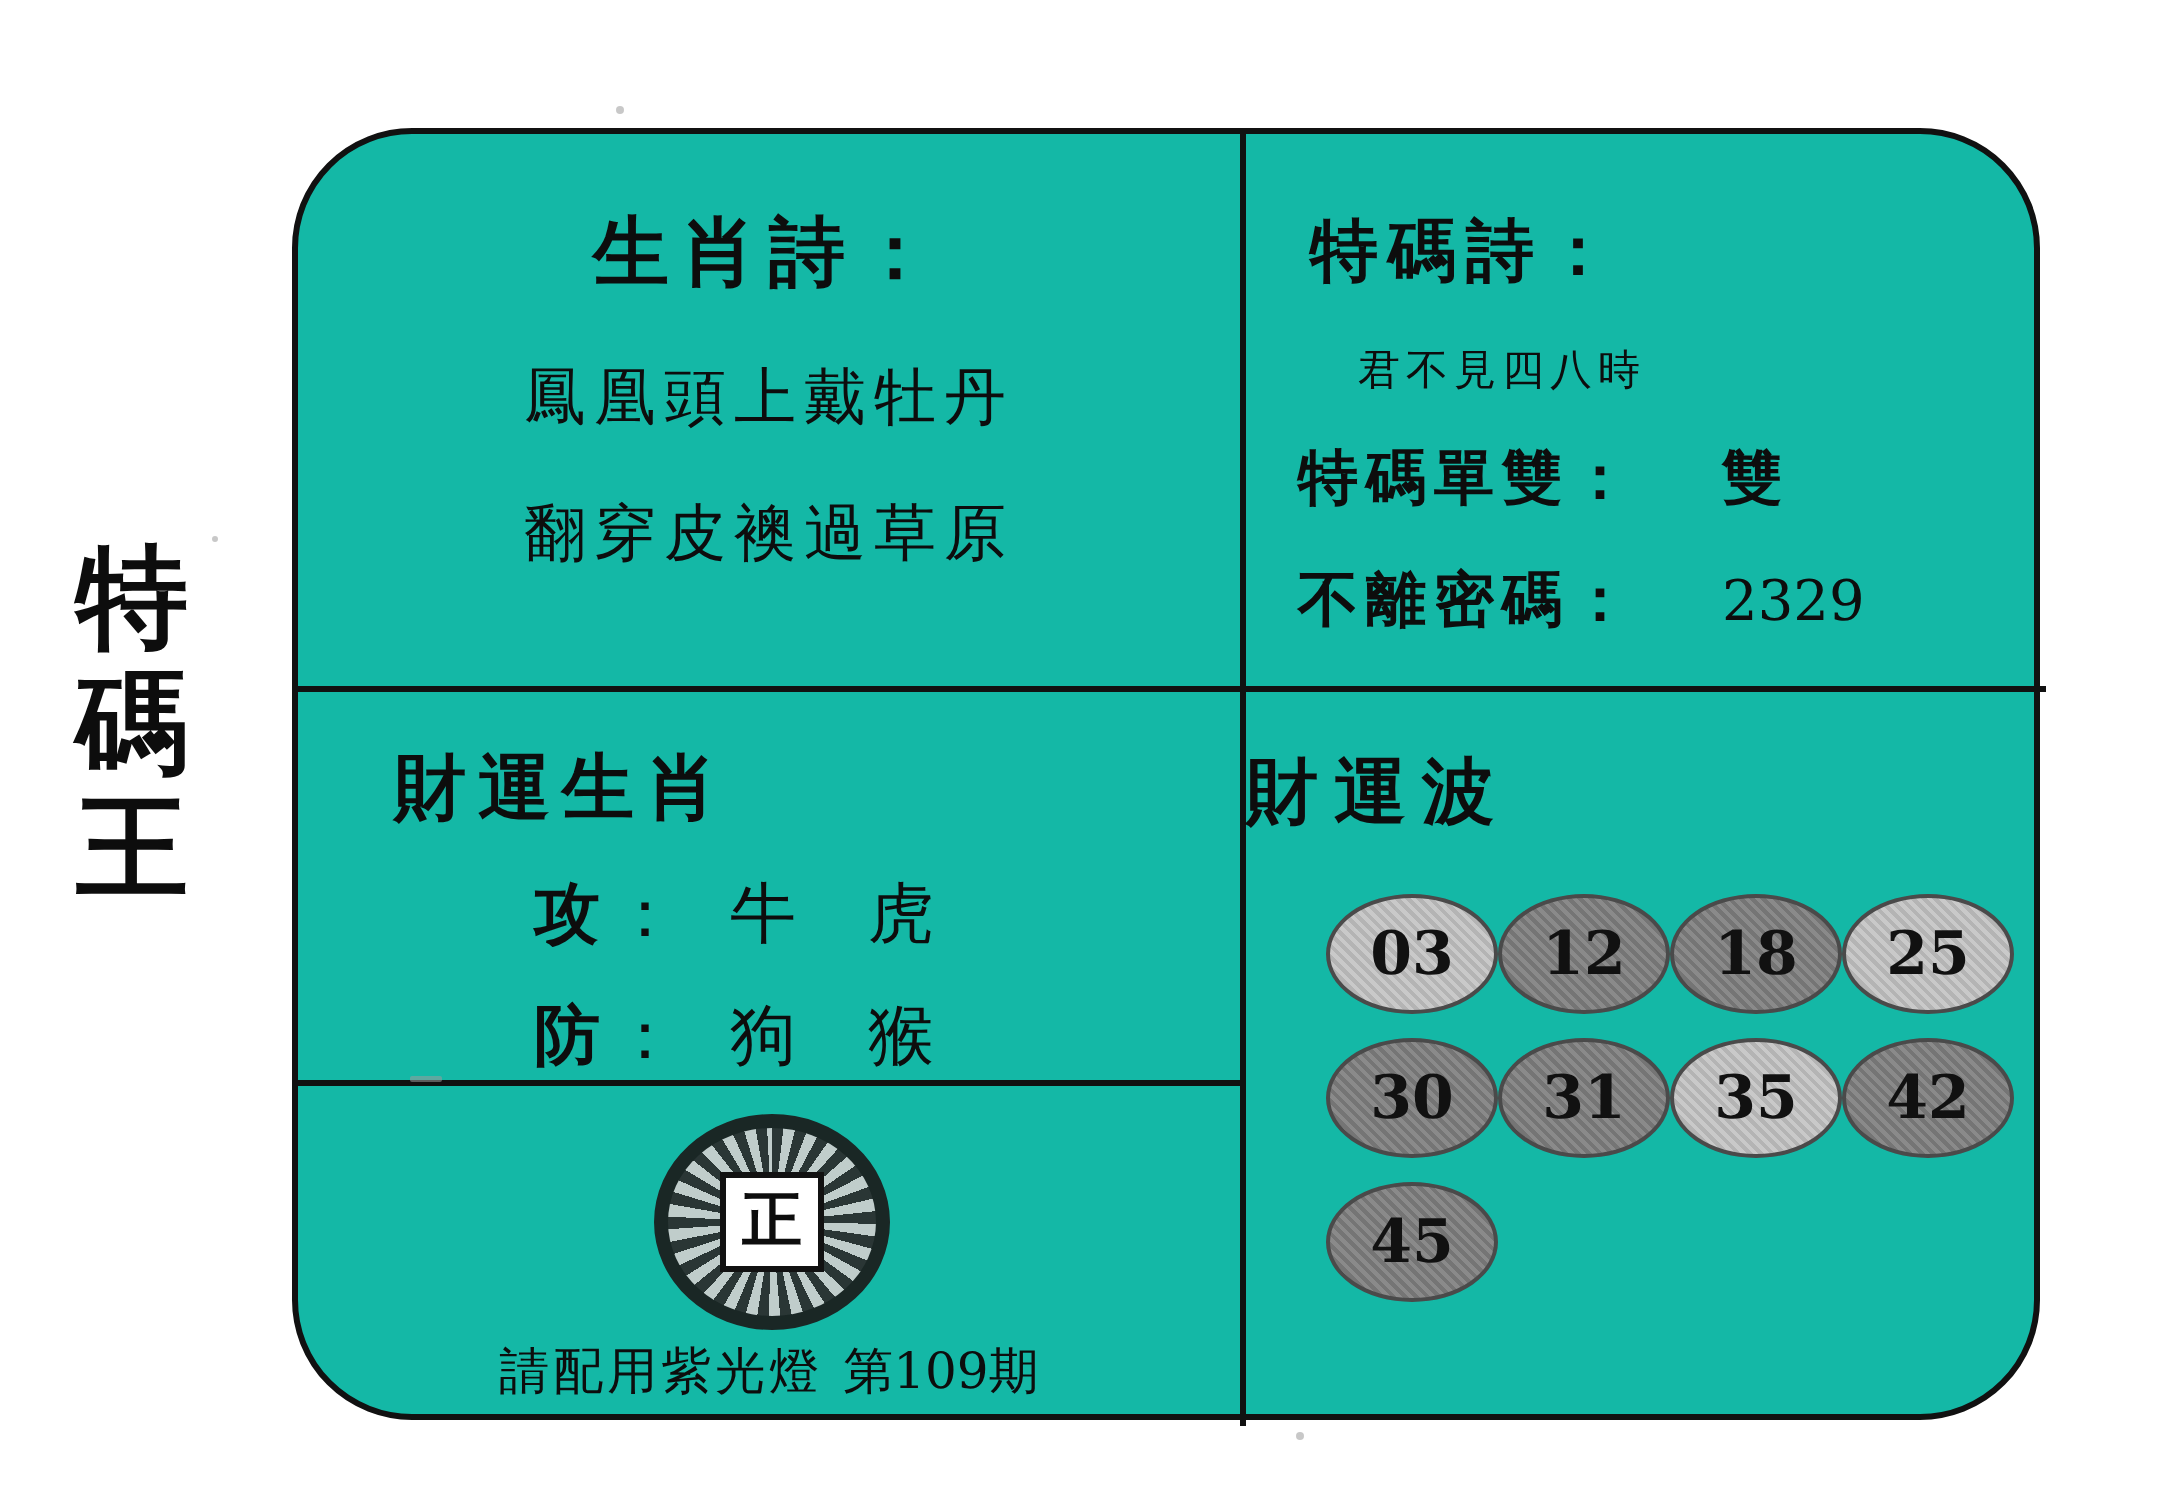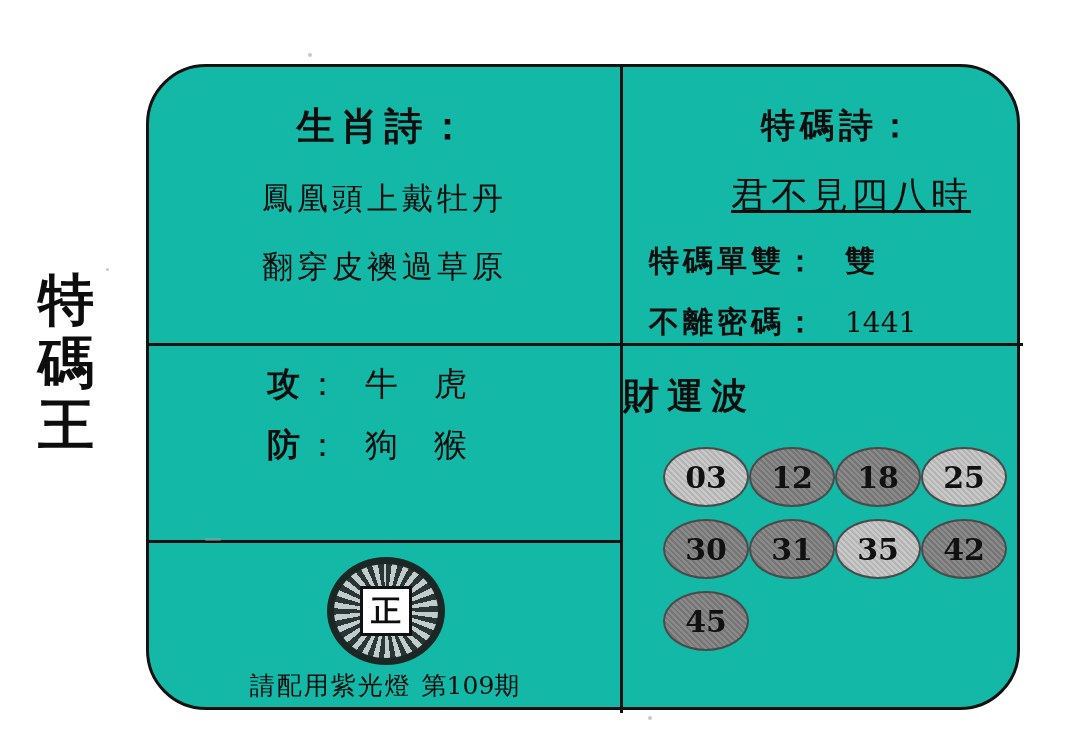--- a/index.html
+++ b/index.html
@@ -85,42 +85,42 @@
     letter-spacing: 6px;
   }
   .poem-line {
     text-align: center;
     font-size: 31px;
     margin-top: 26px;
     letter-spacing: 4px;
   }
 
   
-  #q-topright { left: 474px; top: 0; width: 400px; height: 197px; padding-left: 14px; text-align: center; }
+  #q-topright { left: 474px; top: 0; width: 400px; height: 197px; padding-left: 14px; }
   .tm-heading {
     font-size: 34px;
     font-weight: bold;
     margin-top: 36px;
     margin-left: 18px;
     letter-spacing: 5px;
   }
   .tm-line {
-    font-size: 37px;
+    font-size: 21px;
     margin-top: 22px;
     margin-left: 42px;
     letter-spacing: 3px;
-    text-decoration: underline;
   }
   .tm-row {
     display: flex;
     align-items: baseline;
     margin-top: 20px;
     margin-left: 12px;
     font-size: 30px;
     letter-spacing: 4px;
+    gap: 16px;
   }
   .tm-row .lbl { font-weight: bold; }
   .tm-row .val { margin-left: 26px; font-weight: bold; letter-spacing: 0; }
   .tm-row.code .val {
     font-family: "DejaVu Serif", "Liberation Serif", serif;
     font-weight: normal;
     font-size: 28px;
   }
 
   
@@ -252,25 +252,26 @@
 
   <div class="quad" id="q-topright">
     <div class="tm-heading">特碼詩：</div>
     <div class="tm-line">君不見四八時</div>
     <div class="tm-row">
       <span class="lbl">特碼單雙：</span>
       <span class="val">雙</span>
     </div>
     <div class="tm-row code">
       <span class="lbl">不離密碼：</span>
-      <span class="val">1441</span>
+      <span class="val">2329</span>
     </div>
   </div>
 
   <div class="quad" id="q-botleft">
+    <div class="cy-heading">財運生肖</div>
 
     <div class="cy-row">
       <span class="k">攻</span>
       <span class="sep">：</span>
       <span class="a">牛</span>
       <span class="b">虎</span>
     </div>
 
     <div class="cy-row">
       <span class="k">防</span>

